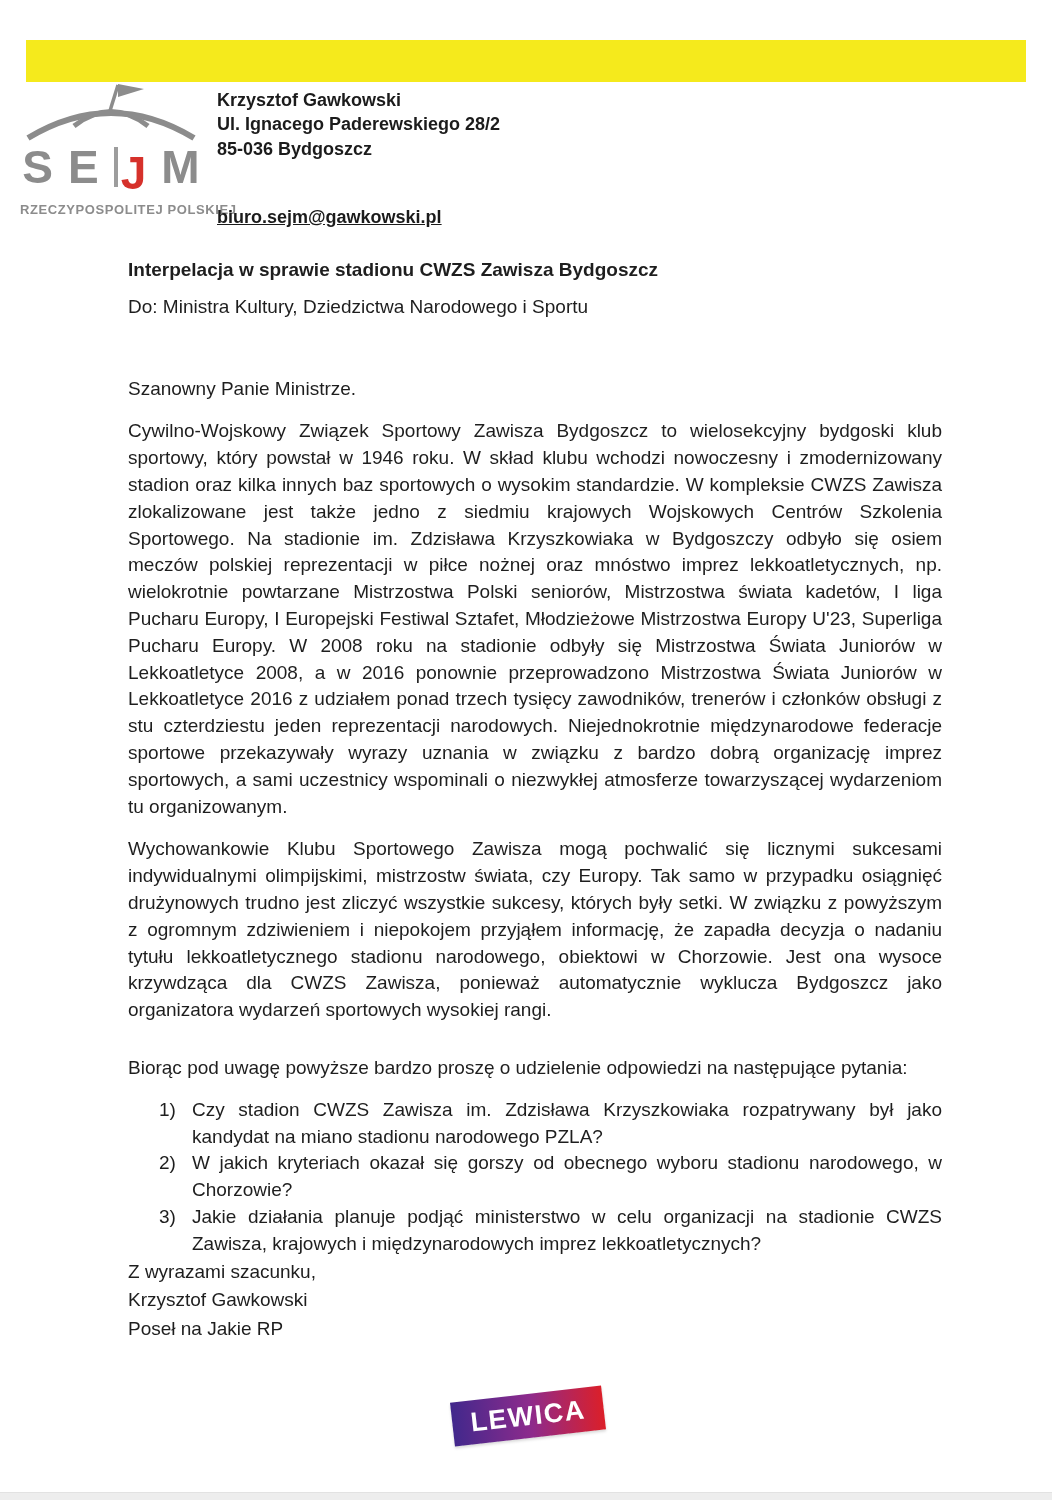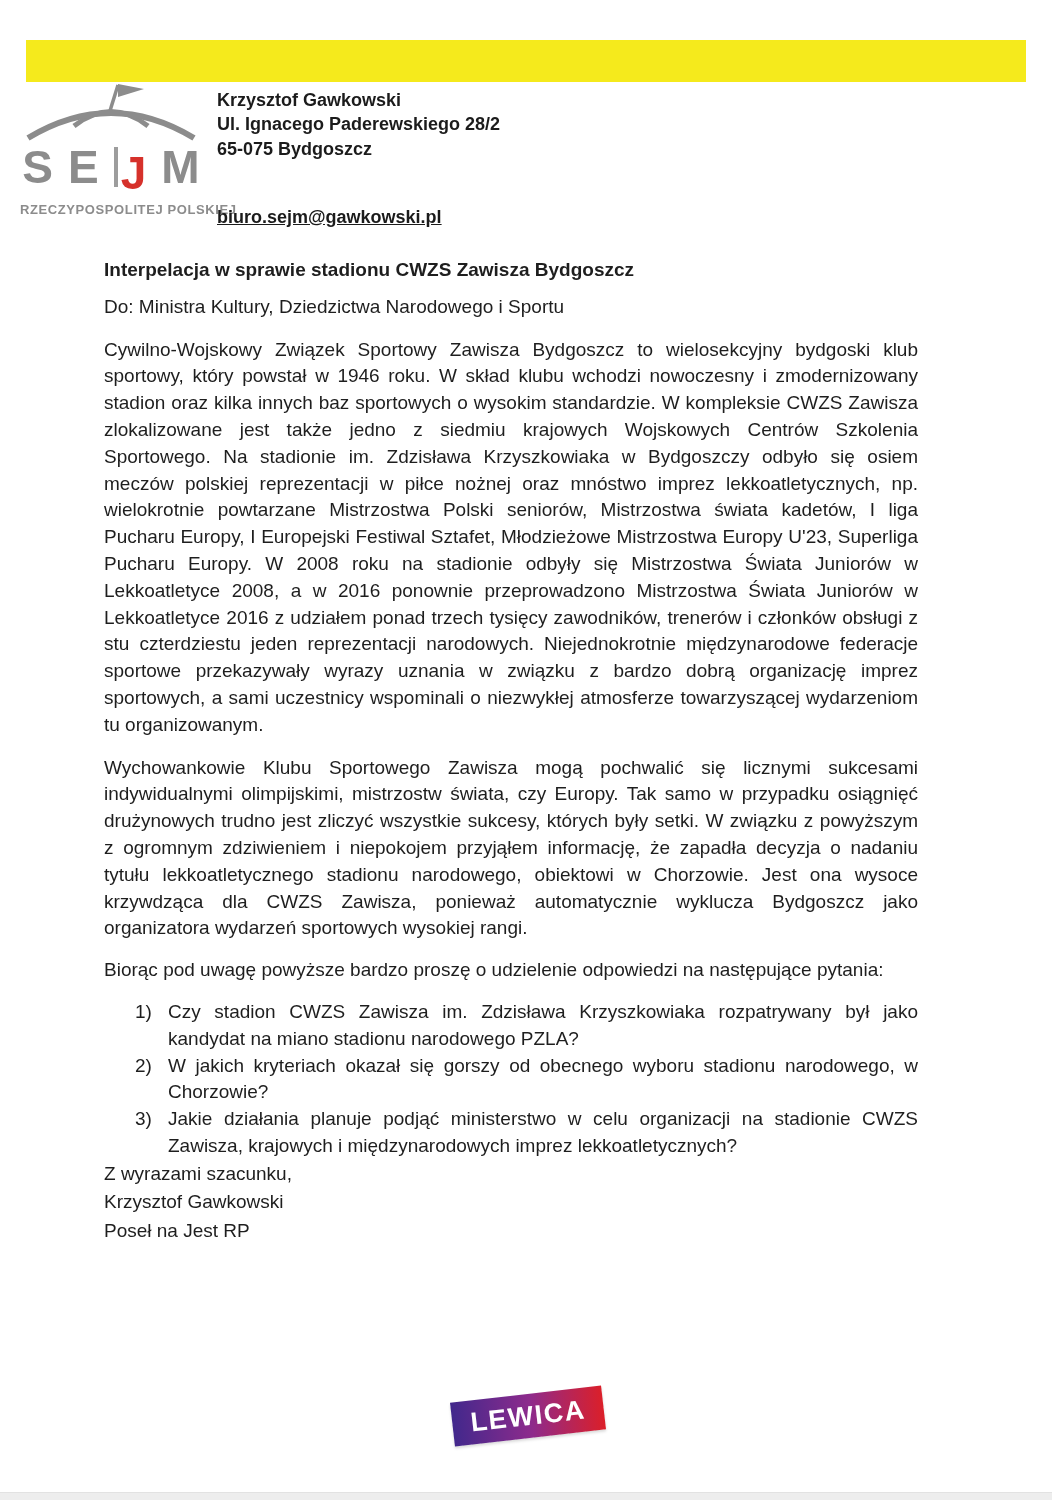--- a/index.html
+++ b/index.html
@@ -96,32 +96,32 @@
     font-size: 18px;
     font-weight: bold;
     line-height: 24.4px;
     color: #1b1b1b;
   }
   .sender-email { text-decoration: underline; margin-top: 44px; }
 
   
   .letter {
     position: absolute;
-    left: 104px;
+    left: 128px;
     top: 257px;
     width: 814px;
     font-size: 19px;
     line-height: 26.8px;
     color: #1e1e1e;
   }
   .subject { font-weight: bold; }
   .recipient { margin-top: 10px; }
   .salutation { margin-top: 55px; }
   .para { margin-top: 16px; text-align: justify; }
-  .questions-intro { margin-top: 15px; }
+  .questions-intro { margin-top: 31px; }
   .questions { margin-top: 15px; }
   .q-item { display: flex; }
   .q-num {
     width: 33px;
     margin-left: 31px;
     flex-shrink: 0;
   }
   .q-text { flex: 1; text-align: justify; }
   .closing {
     line-height: 28.5px;
@@ -171,27 +171,28 @@
       <span class="j-red">J</span>
     </span>
     <span>M</span>
   </div>
   <div class="sejm-subtitle">RZECZYPOSPOLITEJ POLSKIEJ</div>
 </div>
 
 <div class="sender-block">
   <div>Krzysztof Gawkowski</div>
   <div>Ul. Ignacego Paderewskiego 28/2</div>
-  <div>65-075 Bydgoszcz</div>
+  <div>85-036 Bydgoszcz</div>
   <div class="sender-email">biuro.sejm@gawkowski.pl</div>
 </div>
 
 <div class="letter">
   <div class="subject">Interpelacja w sprawie stadionu CWZS Zawisza Bydgoszcz</div>
   <div class="recipient">Do: Ministra Kultury, Dziedzictwa Narodowego i Sportu</div>
+  <div class="salutation">Szanowny Panie Ministrze.</div>
   <div class="para">Cywilno-Wojskowy Związek Sportowy Zawisza Bydgoszcz to wielosekcyjny bydgoski klub sportowy, który powstał w 1946 roku. W skład klubu wchodzi nowoczesny i zmodernizowany stadion oraz kilka innych baz sportowych o wysokim standardzie. W kompleksie CWZS Zawisza zlokalizowane jest także jedno z siedmiu krajowych Wojskowych Centrów Szkolenia Sportowego. Na stadionie im. Zdzisława Krzyszkowiaka w Bydgoszczy odbyło się osiem meczów polskiej reprezentacji w piłce nożnej oraz mnóstwo imprez lekkoatletycznych, np. wielokrotnie powtarzane Mistrzostwa Polski seniorów, Mistrzostwa świata kadetów, I liga Pucharu Europy, I Europejski Festiwal Sztafet, Młodzieżowe Mistrzostwa Europy U'23, Superliga Pucharu Europy.  W 2008 roku na stadionie odbyły się Mistrzostwa Świata Juniorów w Lekkoatletyce 2008, a w 2016 ponownie przeprowadzono Mistrzostwa Świata Juniorów w Lekkoatletyce 2016 z udziałem ponad trzech tysięcy zawodników, trenerów i członków obsługi z stu czterdziestu jeden reprezentacji narodowych. Niejednokrotnie międzynarodowe federacje sportowe przekazywały wyrazy uznania w związku z bardzo dobrą organizację imprez sportowych, a sami uczestnicy wspominali o niezwykłej atmosferze towarzyszącej wydarzeniom tu organizowanym.</div>
   <div class="para">Wychowankowie Klubu Sportowego Zawisza mogą pochwalić się licznymi sukcesami indywidualnymi olimpijskimi, mistrzostw świata, czy Europy. Tak samo w przypadku osiągnięć drużynowych trudno jest zliczyć wszystkie sukcesy, których były setki. W związku z powyższym z ogromnym zdziwieniem i niepokojem przyjąłem informację, że zapadła decyzja o nadaniu tytułu lekkoatletycznego stadionu narodowego, obiektowi w Chorzowie.  Jest ona wysoce krzywdząca dla CWZS Zawisza, ponieważ automatycznie wyklucza Bydgoszcz jako organizatora wydarzeń sportowych wysokiej rangi.</div>
   <div class="questions-intro">Biorąc pod uwagę powyższe bardzo proszę o udzielenie odpowiedzi na następujące pytania:</div>
 
   <div class="questions">
     <div class="q-item">
       <span class="q-num">1)</span>
       <span class="q-text">Czy stadion CWZS Zawisza im. Zdzisława Krzyszkowiaka rozpatrywany był jako kandydat na miano stadionu narodowego PZLA?</span>
     </div>
     <div class="q-item">
@@ -200,21 +201,21 @@
     </div>
     <div class="q-item">
       <span class="q-num">3)</span>
       <span class="q-text">Jakie działania planuje podjąć ministerstwo w celu organizacji na stadionie CWZS Zawisza, krajowych i międzynarodowych imprez lekkoatletycznych?</span>
     </div>
   </div>
 
   <div class="closing">
     <div>Z wyrazami szacunku,</div>
     <div>Krzysztof Gawkowski</div>
-    <div>Poseł na Jest RP</div>
+    <div>Poseł na Jakie RP</div>
   </div>
 </div>
 
 <div class="lewica-logo">
   <span>LEWICA</span>
 </div>
 
 <div class="bottom-bar"></div>
 
 </body></html>

